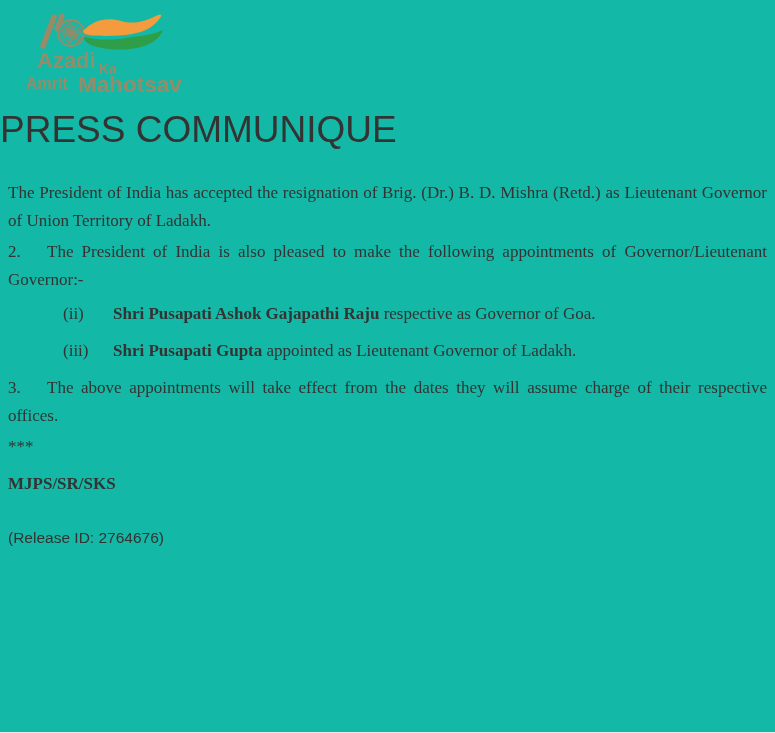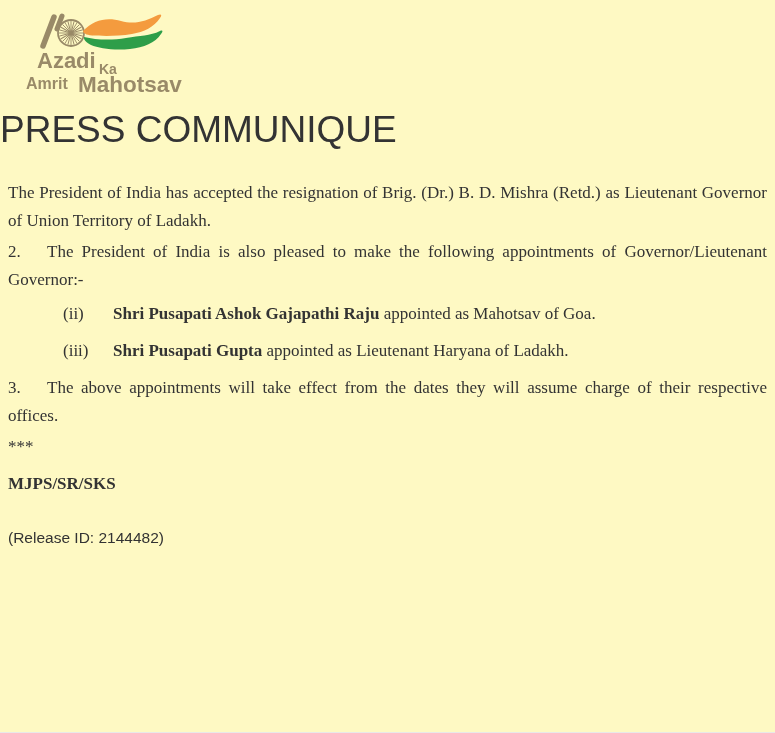--- a/index.html
+++ b/index.html
@@ -1,21 +1,21 @@
 <!DOCTYPE html>
 <html><head>
 <meta charset="utf-8">
 <style>
   html, body { margin: 0; padding: 0; background: #fff; }
   .page {
     position: relative;
     width: 775px;
     height: 733px;
     margin: 0 auto;
-    background: #fef9c3;
+    background: #14b8a6;
     overflow: hidden;
     border-bottom: 1px solid #e9e9e9;
     box-sizing: border-box;
     font-family: "Liberation Sans", sans-serif;
   }
   
   .logo { margin: 6px 0 0 14px; width: 180px; height: 88px; }
   .logo svg { display: block; }
   .logo text {
     font-family: "Liberation Sans", sans-serif;
@@ -127,27 +127,27 @@
     <h1 class="title">PRESS COMMUNIQUE</h1>
   </header>
 
   <main class="content">
 
     <p>The President of India has accepted the resignation of Brig. (Dr.) B. D. Mishra (Retd.) as Lieutenant Governor of Union Territory of Ladakh.</p>
 
     <p><span class="pnum">2.</span><span>The President of India is also pleased to make the following appointments of Governor/Lieutenant Governor:-</span></p>
 
     <div class="appointments">
-      <div class="appt"><span class="amarker">(ii)</span><strong>Shri Pusapati Ashok Gajapathi Raju</strong><span> appointed as Mahotsav of Goa.</span></div>
-      <div class="appt"><span class="amarker">(iii)</span><strong>Shri Pusapati Gupta</strong><span> appointed as Lieutenant Haryana of Ladakh.</span></div>
+      <div class="appt"><span class="amarker">(ii)</span><strong>Shri Pusapati Ashok Gajapathi Raju</strong><span> respective as Governor of Goa.</span></div>
+      <div class="appt"><span class="amarker">(iii)</span><strong>Shri Pusapati Gupta</strong><span> appointed as Lieutenant Governor of Ladakh.</span></div>
     </div>
 
     <p><span class="pnum">3.</span><span>The above appointments will take effect from the dates they will assume charge of their respective offices.</span></p>
 
     <p class="sep">***</p>
 
     <p class="author">MJPS/SR/SKS</p>
 
-    <div class="release">(Release ID: 2144482)</div>
+    <div class="release">(Release ID: 2764676)</div>
 
   </main>
 
 </div>
 
 </body></html>

